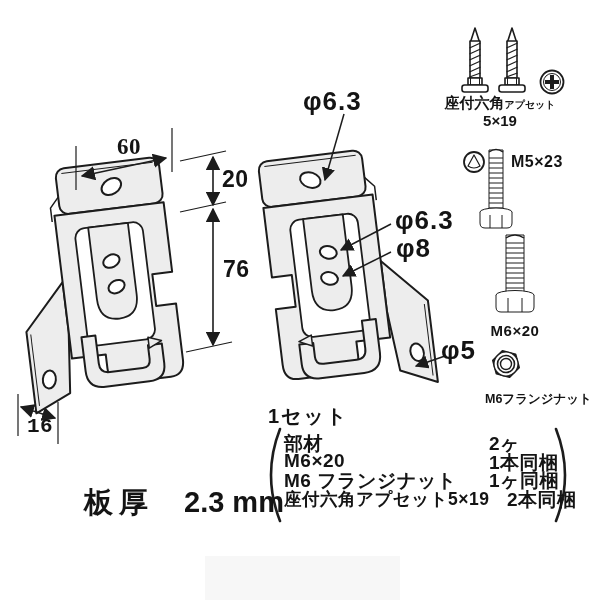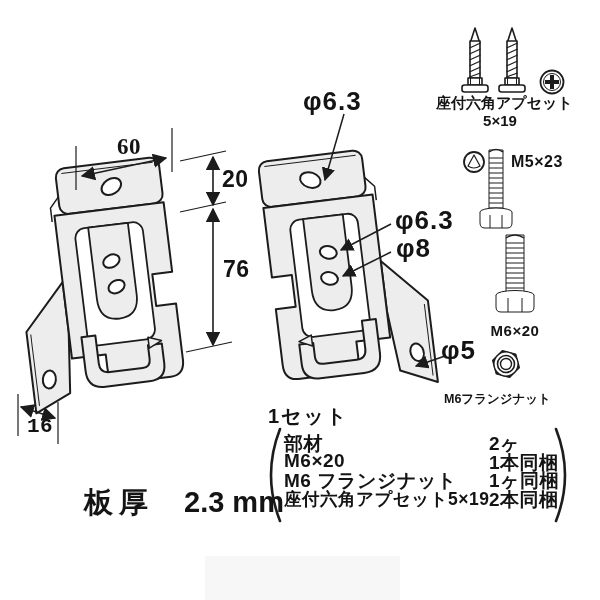--- a/index.html
+++ b/index.html
@@ -4,21 +4,21 @@
 <style>
   html,body{margin:0;padding:0;background:#ffffff;}
   body{width:600px;height:600px;font-family:"Liberation Sans","DejaVu Sans",sans-serif;color:#111;}
   #stage{position:relative;width:600px;height:600px;overflow:hidden;background:#ffffff;}
   #lineart{position:absolute;left:0;top:0;z-index:1;}
   .txt{position:absolute;z-index:2;white-space:nowrap;color:#141414;}
   .dim{font-size:23px;font-weight:bold;letter-spacing:0.5px;text-align:right;}
   .phi{font-size:26px;font-weight:bold;letter-spacing:1px;}
   .center{text-align:center;}
   .hw-label{font-size:15px;font-weight:bold;}
-  .hw-label .kana{font-size:15px;text-align:right;}
+  .hw-label .kana{font-size:10px;text-align:right;}
   .hw-small{font-size:12.5px;font-weight:bold;}
   .hw-size{font-size:16px;font-weight:bold;letter-spacing:0.5px;}
   .set-title{font-size:20px;font-weight:bold;letter-spacing:2px;}
   .plist-item{font-size:19px;font-weight:bold;letter-spacing:0.5px;}
   .plist-qty{font-size:19px;font-weight:bold;letter-spacing:0.5px;}
   .thickness{font-size:29px;font-weight:bold;}
   .thickness .tk-label{margin-right:30px;letter-spacing:6px;}
   .artifact{position:absolute;left:205px;top:556px;width:195px;height:44px;background:#f7f7f7;z-index:0;}
 </style>
 </head>
@@ -148,33 +148,33 @@
   <div class="txt phi" style="left:395px;top:205px;">φ6.3</div>
   <div class="txt phi" style="left:396px;top:233px;">φ8</div>
   <div class="txt phi" style="left:441px;top:335px;">φ5</div>
 
   <div class="txt hw-label center" style="left:436px;top:94px;width:128px;">
     <span>座付六角</span><span class="kana">アプセット</span>
   </div>
   <div class="txt hw-label center" style="left:436px;top:112px;width:128px;">5×19</div>
   <div class="txt hw-size" style="left:511px;top:153px;">M5×23</div>
   <div class="txt hw-size center" style="left:485px;top:322px;width:60px;font-size:15px;">M6×20</div>
-  <div class="txt hw-small center" style="left:444px;top:391px;width:100px;">M6フランジナット</div>
+  <div class="txt hw-small center" style="left:485px;top:391px;width:100px;">M6フランジナット</div>
 
   <div class="txt set-title" style="left:268px;top:403px;">1セット</div>
 
   <div class="txt plist-item" style="left:284px;top:431px;">部材</div>
   <div class="txt plist-qty" style="left:489px;top:431px;">2ヶ</div>
 
   <div class="txt plist-item" style="left:284px;top:450px;">M6×20</div>
   <div class="txt plist-qty" style="left:489px;top:450px;">1本同梱</div>
 
   <div class="txt plist-item" style="left:284px;top:468px;">M6 フランジナット</div>
   <div class="txt plist-qty" style="left:489px;top:468px;">1ヶ同梱</div>
 
   <div class="txt plist-item" style="left:284px;top:487px;font-size:17.5px;">座付六角アプセット5×19</div>
-  <div class="txt plist-qty" style="left:489px;top:487px;">2本同梱</div>
+  <div class="txt plist-qty" style="left:507px;top:487px;">2本同梱</div>
 
   <div class="txt thickness" style="left:84px;top:483px;">
     <span class="tk-label">板厚</span><span>2.3 mm</span>
   </div>
 
 </div>
 
 </body></html>

